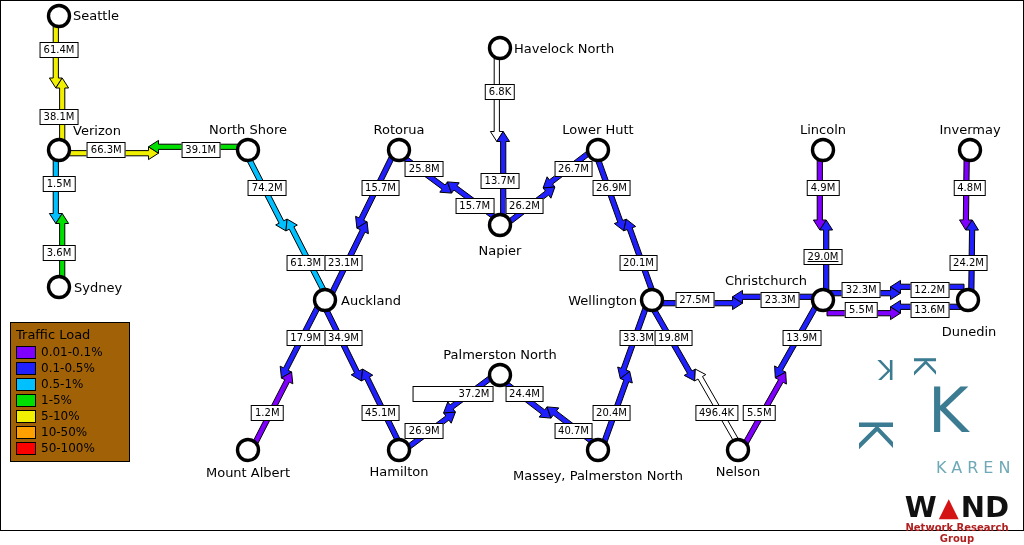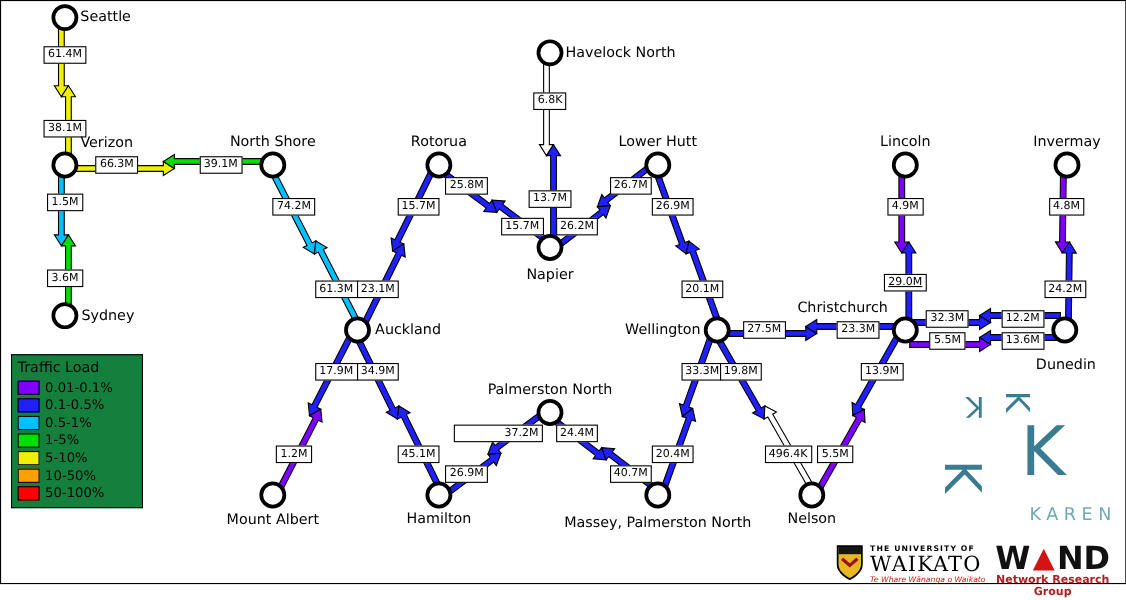--- a/index.html
+++ b/index.html
@@ -17,21 +17,21 @@
     background: #fff; border: 1px solid #000;
     font-size: 10px; line-height: 12px; padding: 1px 3px; white-space: nowrap; color:#000;
   }
   .nlabel { position: absolute; font-size: 13px; line-height: 14px; white-space: nowrap; color: #000; }
   .nlabel.center { transform: translate(-50%,-50%); }
   .nlabel.left   { transform: translate(0,-50%); }
   .nlabel.right  { transform: translate(-100%,-50%); }
 
   #legend {
     position: absolute; left: 10px; top: 322px; width: 120px;
-    border: 1px solid #000; background: #15803d; padding: 4px 5px 6px;
+    border: 1px solid #000; background: #a16207; padding: 4px 5px 6px;
   }
   #legend-title { font-size: 13px; margin-bottom: 4px; }
   .lrow { display: flex; align-items: center; gap: 5px; margin-top: 3px; }
   .swatch { width: 20px; height: 13px; border: 1px solid #000; flex: 0 0 auto; }
   .ltext { font-size: 12px; line-height: 13px; }
 
   #created { position: absolute; left: 4px; top: 512px; font-size: 11px; color: #000; }
 
   
   #karen-logo { position: absolute; left: 852px; top: 348px; width: 168px; height: 138px; color: #3c7c92; }
@@ -227,32 +227,20 @@
 
 
   <div id="karen-logo">
     <span class="k k1">K</span>
     <span class="k k2">K</span>
     <span class="k k3">K</span>
     <span class="k k4">K</span>
     <span class="karen-text">KAREN</span>
   </div>
 
-  <div id="waikato-logo">
-    <svg width="25" height="34" viewBox="0 0 25 34">
-      <path d="M1.5 1.5 h22 v17 c0 8 -11 13 -11 13 c0 0 -11 -5 -11 -13 Z" fill="#e6b822" stroke="#000" stroke-width="1.6"></path>
-      <rect x="2.3" y="2.3" width="20.4" height="6.5" fill="#151515"></rect>
-      <path d="M5.5 13 l7 6 7 -6" stroke="#a01010" stroke-width="3" fill="none"></path>
-    </svg>
-    <div class="wk-text">
-      <div class="wk-line1">THE UNIVERSITY OF</div>
-      <div class="wk-line2">WAIKATO</div>
-      <div class="wk-line3">Te Whare Wānanga o Waikato</div>
-    </div>
-  </div>
 
   <div id="wand-logo">
     <div class="wand-letters">
       <span>W</span>
       <span class="wand-triangle">▲</span>
       <span>ND</span>
     </div>
     <div class="wand-sub">Network Research Group</div>
   </div>
 </div>

